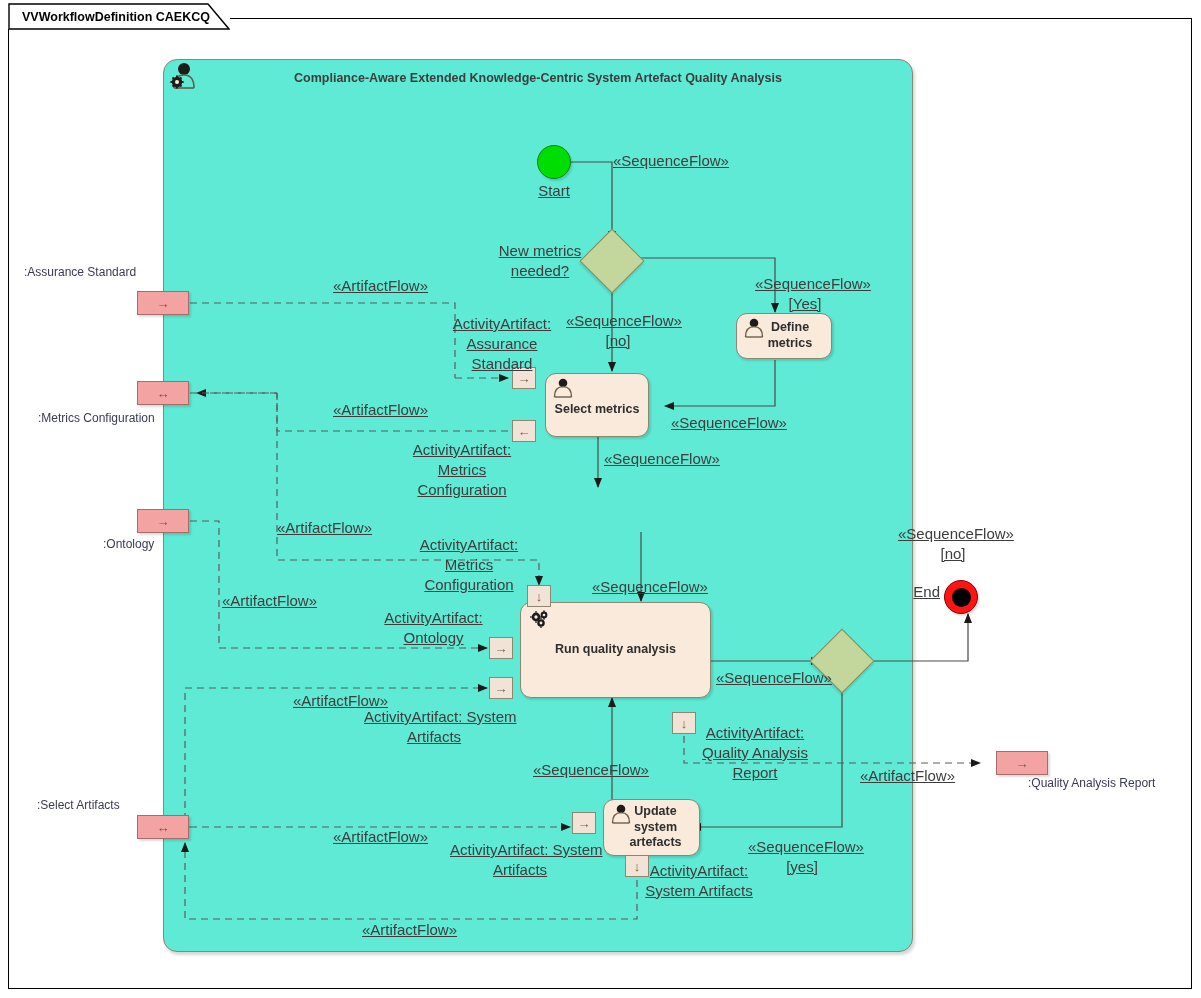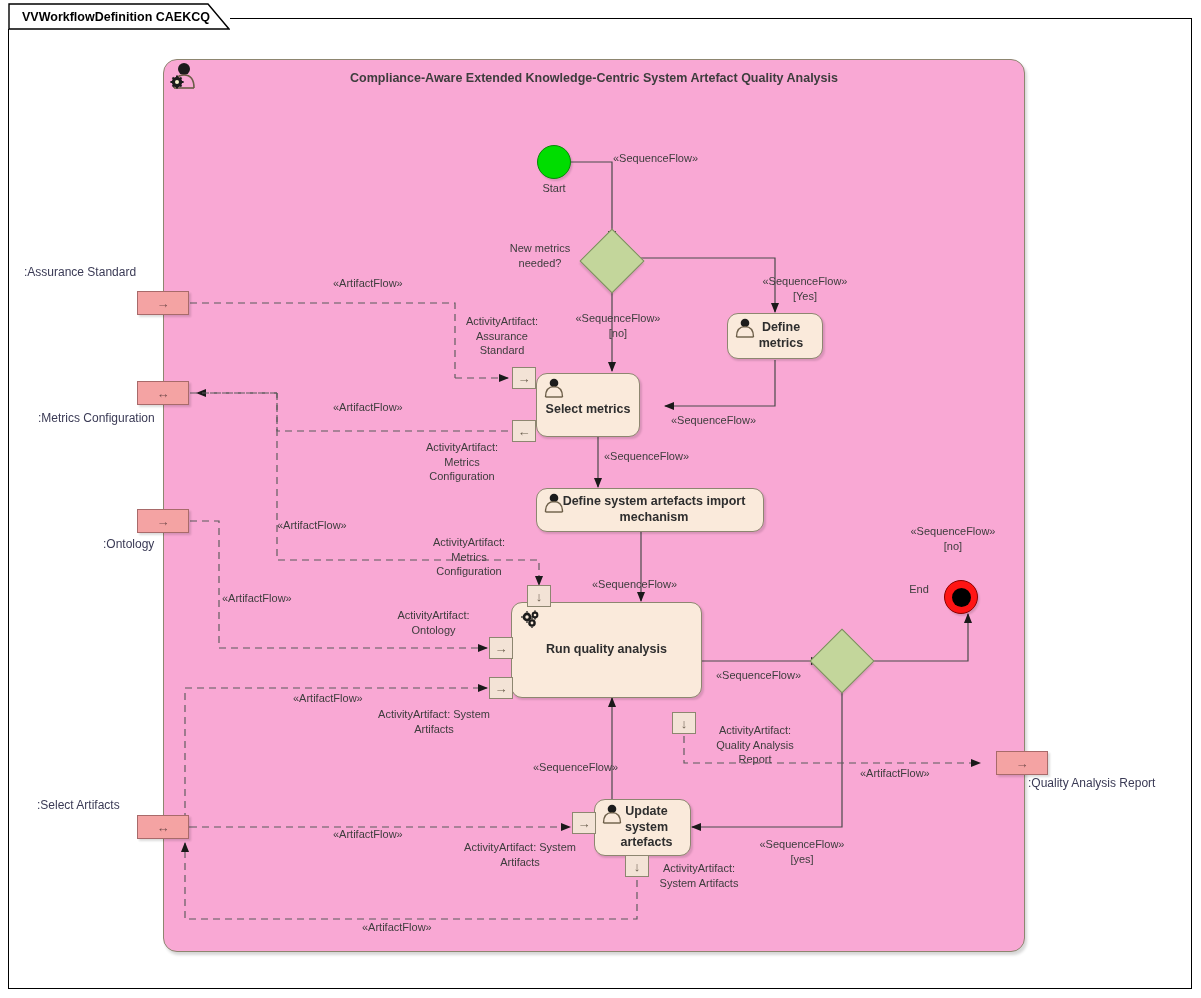--- a/index.html
+++ b/index.html
@@ -6,34 +6,34 @@
   body{font-family:"Liberation Sans",sans-serif;}
   #root{position:relative;width:1201px;height:998px;background:#fff;overflow:hidden;}
 
   
   .frame{position:absolute;left:8px;top:18px;width:1184px;height:971px;border:1px solid #000;box-sizing:border-box;background:#fff;}
   .tab{position:absolute;left:8px;top:3px;height:26px;box-sizing:border-box;background:#fff;z-index:5;}
   .tab svg{display:block;}
   .tab-label{position:absolute;left:14px;top:7px;font-size:12.5px;font-weight:bold;color:#000;white-space:nowrap;}
 
   
-  .partition{position:absolute;left:163px;top:59px;width:862px;height:893px;
-    background:#f9a8d4;border:1.4px solid #8d8670;border-radius:14px;box-sizing:border-box;
+  .partition{position:absolute;left:163px;top:59px;width:750px;height:893px;
+    background:#5eead4;border:1.4px solid #8d8670;border-radius:14px;box-sizing:border-box;
     box-shadow:2px 3px 3px rgba(0,0,0,.16);}
   .partition-title{position:absolute;left:0;right:0;top:11px;text-align:center;font-size:12.5px;
     font-weight:bold;color:#3d3d3d;}
 
   
   .layer{position:absolute;left:0;top:0;width:1201px;height:998px;pointer-events:none;}
 
   
   .action{position:absolute;background:#faeadb;border:1.3px solid #8d8670;border-radius:11px;
     box-sizing:border-box;display:flex;align-items:center;justify-content:center;text-align:center;
     font-size:12.5px;font-weight:bold;color:#2e2e2e;line-height:1.25;
-    box-shadow:1.5px 2px 2px rgba(0,0,0,.13);}
+    box-shadow:1.5px 2px 2px rgba(0,0,0,.13);margin-left:9px;}
   .action .lbl{padding:0 6px;}
   .node-icon{position:absolute;left:6px;top:4px;width:22px;height:20px;}
 
   
   .diamond{position:absolute;width:46px;height:46px;background:#c3d69b;border:1.2px solid #7d8a5f;
     transform:rotate(45deg);box-sizing:border-box;box-shadow:1.5px 2px 2px rgba(0,0,0,.12);}
 
   
   .start{position:absolute;width:34px;height:34px;border-radius:50%;background:#00dd00;
     border:1.2px solid #0a860a;box-sizing:border-box;box-shadow:1.5px 2px 2px rgba(0,0,0,.14);}
@@ -46,23 +46,23 @@
   .pin{position:absolute;width:24px;height:22px;background:#f3e3d6;border:1.1px solid #8d8670;
     box-sizing:border-box;display:flex;align-items:center;justify-content:center;
     font-size:13px;color:#6c6050;line-height:1;}
 
   
   .artifact{position:absolute;width:52px;height:24px;background:#f4a3a3;border:1.1px solid #a86a6a;
     box-sizing:border-box;display:flex;align-items:center;justify-content:center;
     font-size:13px;color:#7a5050;line-height:1;box-shadow:1.5px 2px 2px rgba(0,0,0,.14);}
 
   
-  .txt{position:absolute;font-size:11px;color:#3d3d3d;line-height:1.33;white-space:pre;}
+  .txt{position:absolute;font-size:15px;color:#3d3d3d;line-height:1.33;white-space:pre;text-decoration:underline;}
   .txt.c{text-align:center;}
-  .txt.r{text-align:center;}
+  .txt.r{text-align:right;}
   .name{position:absolute;font-size:12px;color:#3a3a55;white-space:nowrap;}
 </style>
 </head>
 <body>
 
 <div id="root">
 
   <div class="frame"></div>
   <div class="tab">
     <svg width="222" height="27" viewBox="0 0 222 27">
@@ -177,29 +177,20 @@
     </svg>
     <span class="lbl" style="white-space:pre-line;margin-top:10px;">Select metrics</span>
   </div>
   <div class="pin" style="left:512px;top:367px;">
     <span>→</span>
   </div>
   <div class="pin" style="left:512px;top:420px;">
     <span>←</span>
   </div>
 
-  <div class="action" style="left:536px;top:488px;width:228px;height:44px;">
-    <svg class="node-icon" viewBox="0 0 22 20">
-      <circle cx="11" cy="5" r="4.3" fill="#1c1c1c"></circle>
-      <path d="M2.5 19 C2.5 11 6 8.6 11 8.6 C16 8.6 19.5 11 19.5 19" fill="none" stroke="#6b5d47" stroke-width="1.4"></path>
-      <line x1="2.5" y1="19" x2="19.5" y2="19" stroke="#6b5d47" stroke-width="1.4"></line>
-    </svg>
-    <span class="lbl" style="white-space:pre-line;padding-left:14px;">Define system artefacts import
-mechanism</span>
-  </div>
 
   <div class="action" style="left:511px;top:602px;width:191px;height:96px;">
     <svg class="node-icon" style="left:6px;top:6px;width:26px;height:22px;" viewBox="0 0 26 22">
       <g fill="#1c1c1c">
         <circle cx="9" cy="8" r="4.4"></circle>
           <circle cx="17" cy="6" r="3.4"></circle>
           <circle cx="14" cy="14" r="3.8"></circle>
       </g>
       <g fill="#faeadb">
         <circle cx="9" cy="8" r="1.7"></circle>

